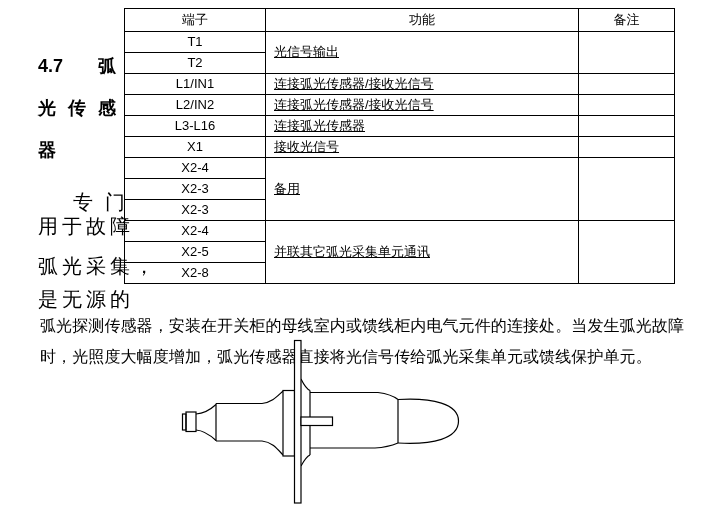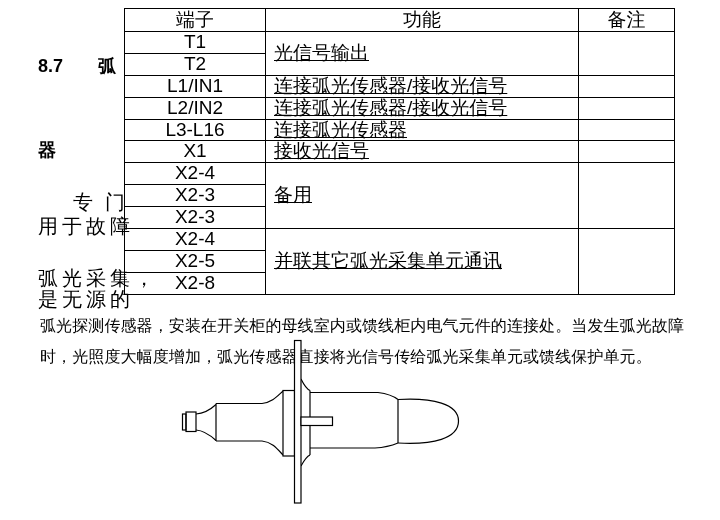--- a/index.html
+++ b/index.html
@@ -15,27 +15,27 @@
   }
   
   .h-line { position: absolute; font-weight: bold; font-size: 18px; line-height: 1; white-space: nowrap; }
   .h-line1 { left: 38px; top: 57px; width: 78px; display: flex; justify-content: space-between; }
   .h-line2 { left: 38px; top: 99px; letter-spacing: 12px; }
   .h-line3 { left: 38px; top: 141px; }
   
   .s-line { position: absolute; font-size: 20px; line-height: 1; white-space: nowrap; }
   .s-line1 { left: 73px; top: 192px; letter-spacing: 12px; }
   .s-line2 { left: 38px; top: 216px; letter-spacing: 4px; }
-  .s-line3 { left: 38px; top: 256px; letter-spacing: 4px; margin-top: 12px; }
+  .s-line3 { left: 38px; top: 256px; letter-spacing: 4px; }
   .s-line4 { left: 38px; top: 289px; letter-spacing: 4px; }
   
   table.terminal-table {
     position: absolute; left: 124px; top: 8px;
     border-collapse: collapse; table-layout: fixed;
-    font-size: 19px; line-height: 1.1;
+    font-size: 13px; line-height: 1.1;
   }
   .terminal-table td {
     border: 1px solid #000;
     height: 21px;
     padding: 0;
     text-align: center;
     vertical-align: middle;
     overflow: hidden;
   }
   .terminal-table tr.hdr td { height: 23px; }
@@ -46,23 +46,24 @@
   .b-line2 { top: 348px; }
   
   .sensor-svg { position: absolute; left: 176px; top: 334px; }
 </style>
 </head>
 <body>
 
 <div class="page">
 
   <div class="h-line h-line1">
-    <span>8.7</span>
+    <span>4.7</span>
     <span>弧</span>
   </div>
+  <div class="h-line h-line2">光传感</div>
   <div class="h-line h-line3">器</div>
 
   <div class="s-line s-line1">专门</div>
   <div class="s-line s-line2">用于故障</div>
   <div class="s-line s-line3">弧光采集，</div>
   <div class="s-line s-line4">是无源的</div>
 
   <table class="terminal-table">
     <colgroup>
       <col style="width:141px">

